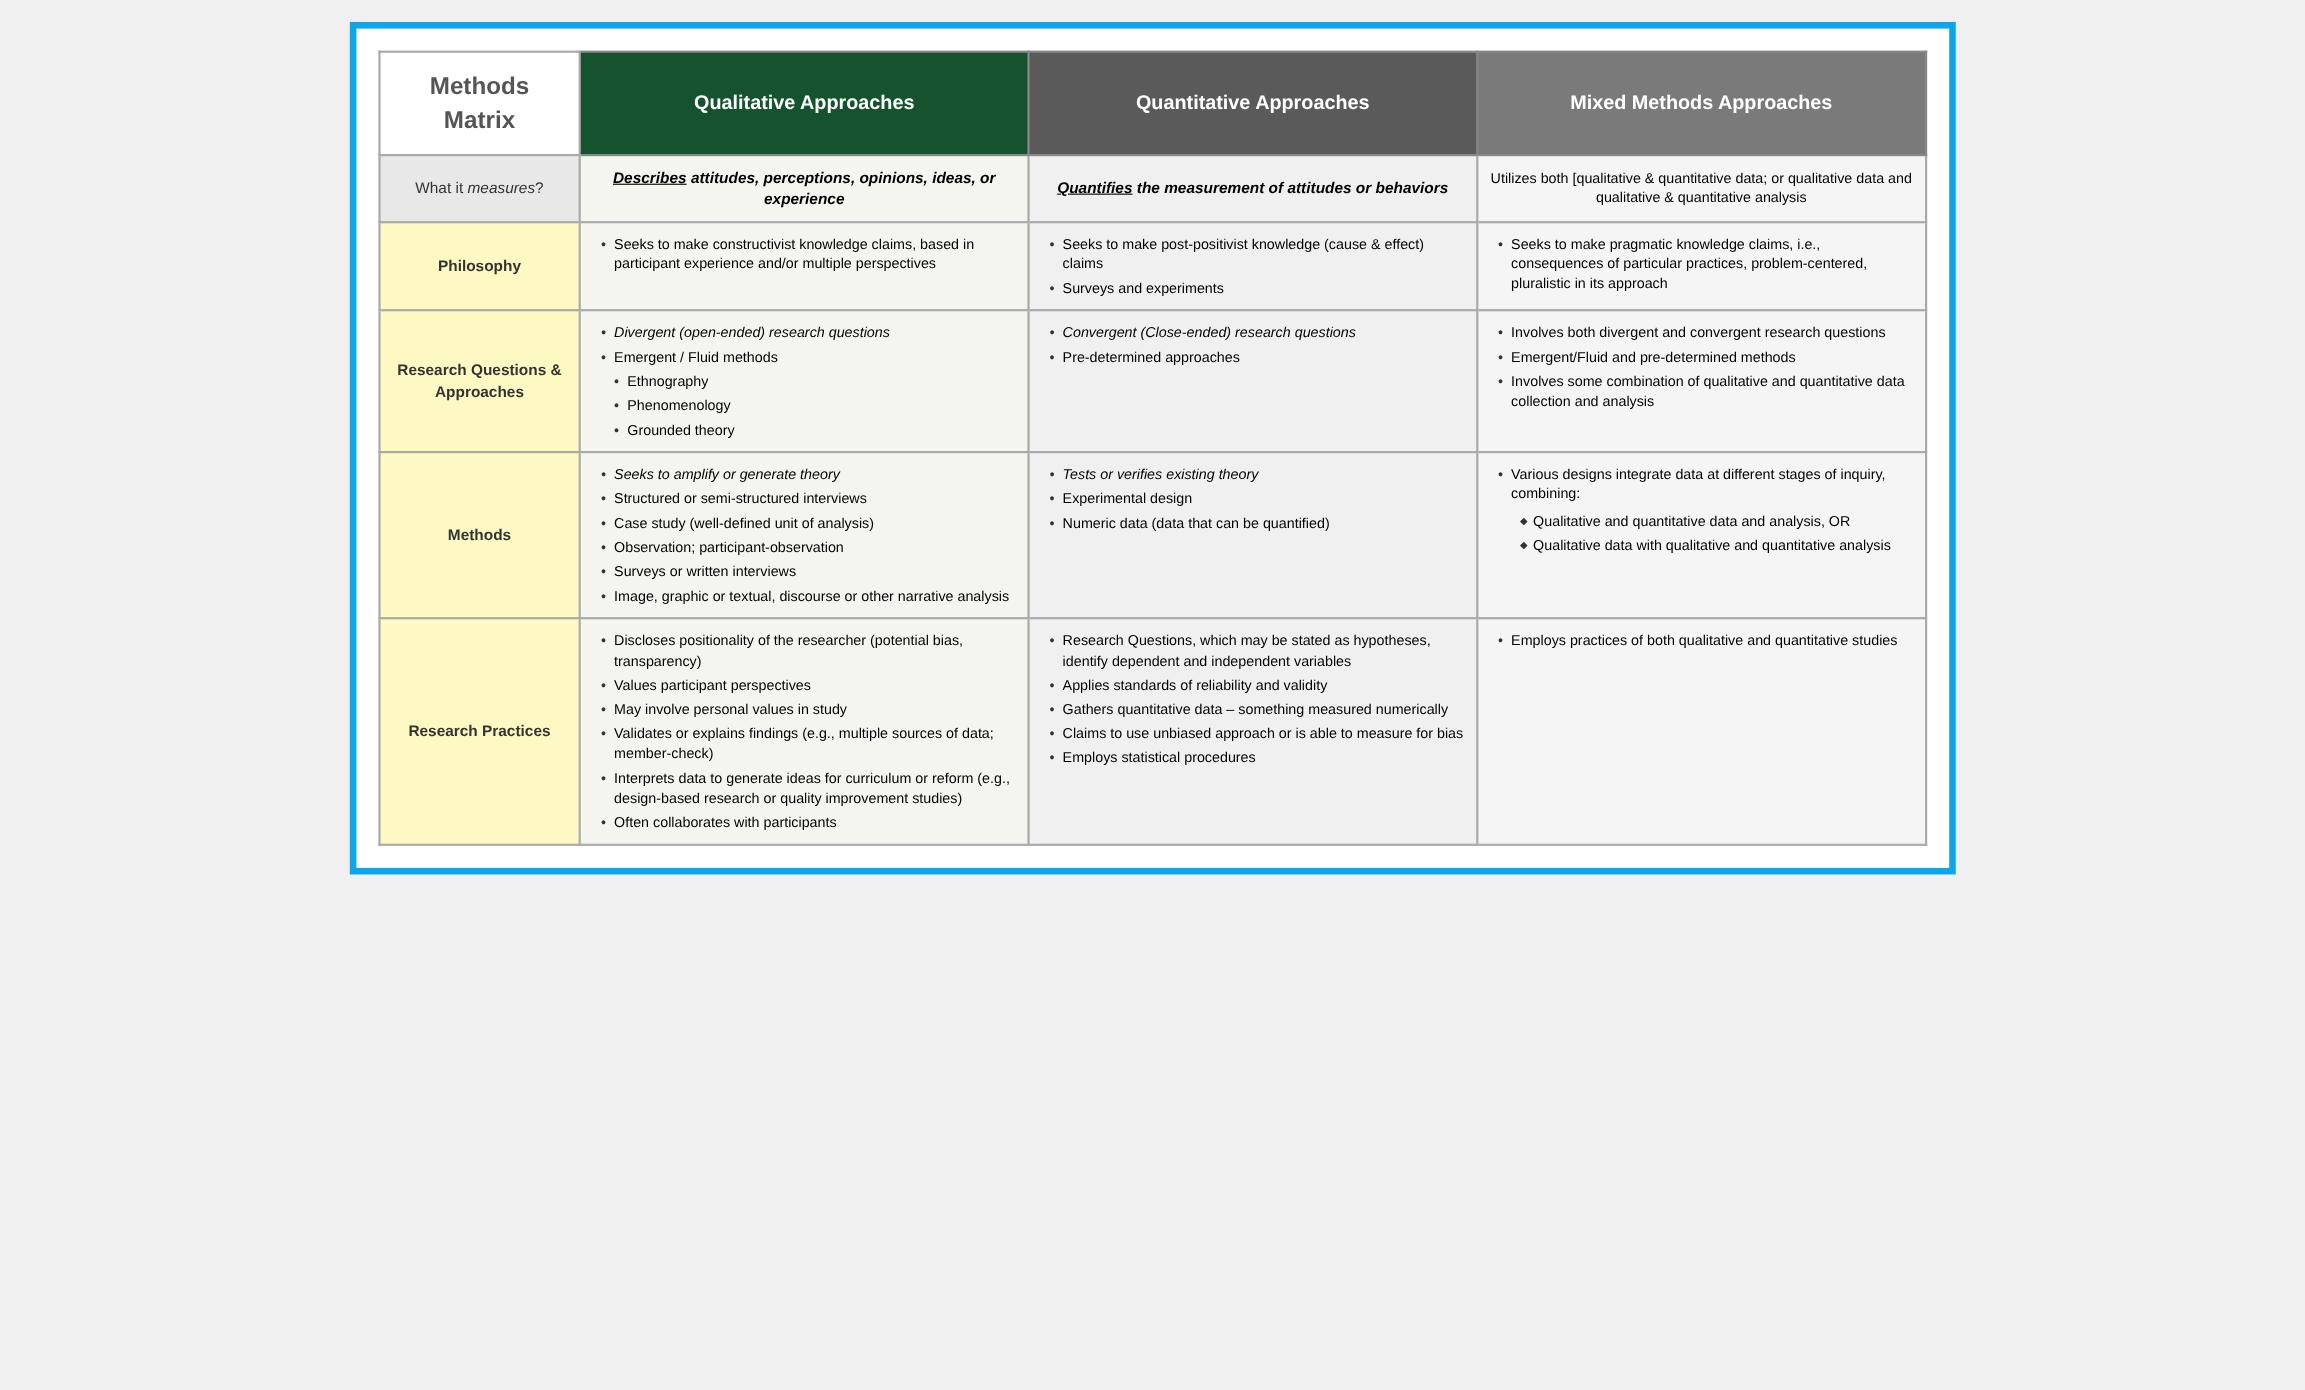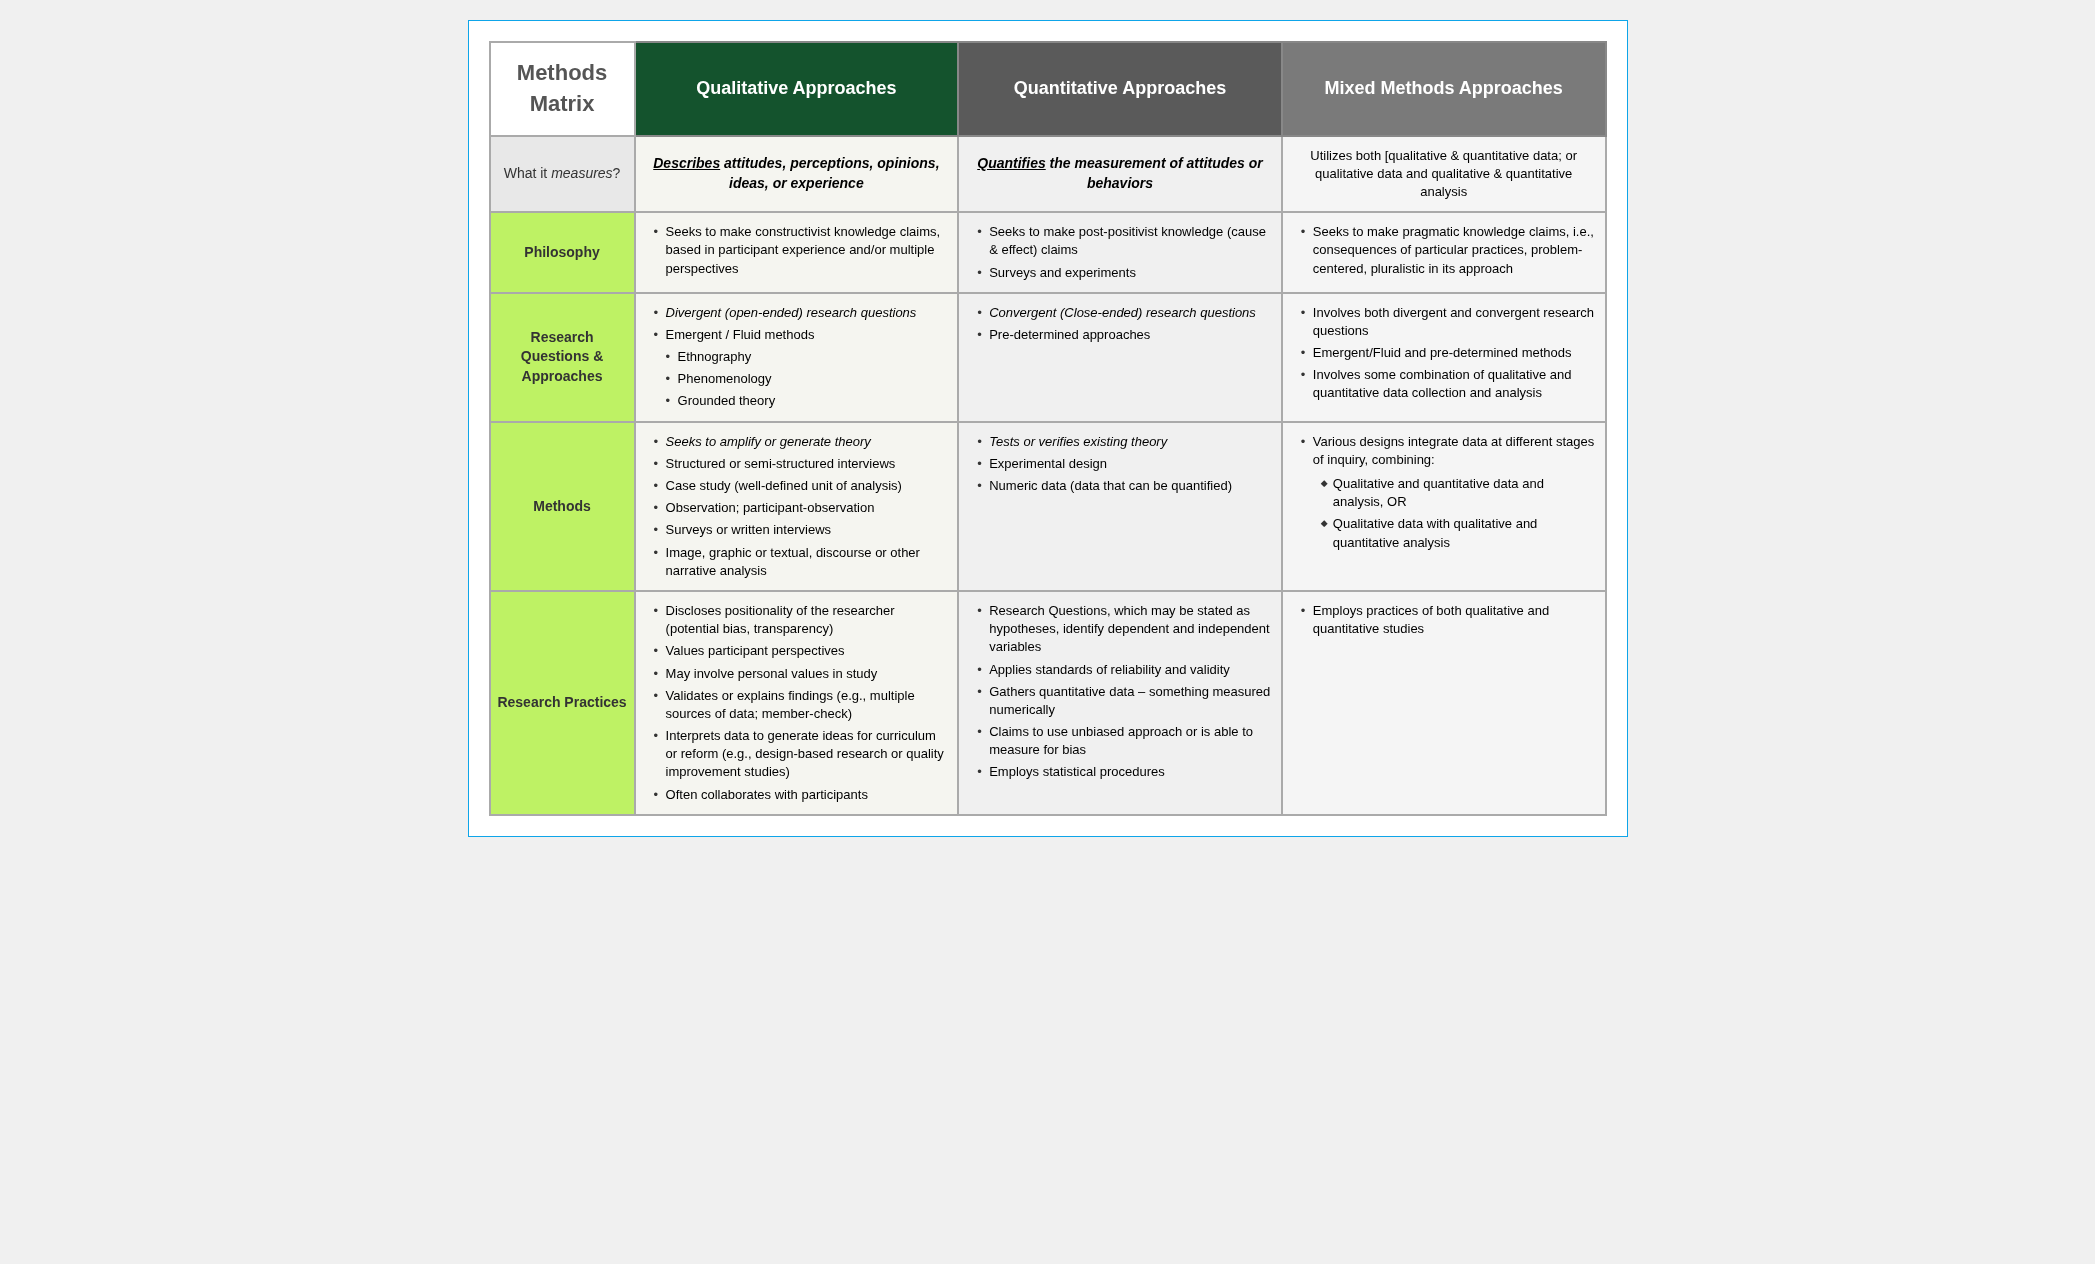--- a/index.html
+++ b/index.html
@@ -7,23 +7,23 @@
       background: #f0f0f0;
       font-family: Arial, sans-serif;
       display: flex;
       justify-content: center;
       align-items: flex-start;
       padding: 20px;
       min-height: 100vh;
     }
     .page-wrapper {
       background: #ffffff;
-      width: 1160px;
+      width: 1460px;
       padding: 20px;
-      border: 1px solid #0ea5e9;
+      border: 6px solid #0ea5e9;
     }
     table {
       width: 100%;
       border-collapse: collapse;
       table-layout: fixed;
     }
     td, th {
       border: 2px solid #aaa;
       vertical-align: top;
       padding: 8px 10px;
@@ -73,21 +73,21 @@
       text-align: center;
       vertical-align: middle;
       font-size: 18px;
       font-weight: bold;
       border: 2px solid #888;
       padding: 12px 8px;
     }
 
     
     .row-label {
-      background: #bef264;
+      background: #fef9c3;
       text-align: center;
       vertical-align: middle;
       font-size: 14px;
       font-weight: bold;
       color: #333;
       border: 2px solid #aaa;
       padding: 10px 6px;
     }
 
     

